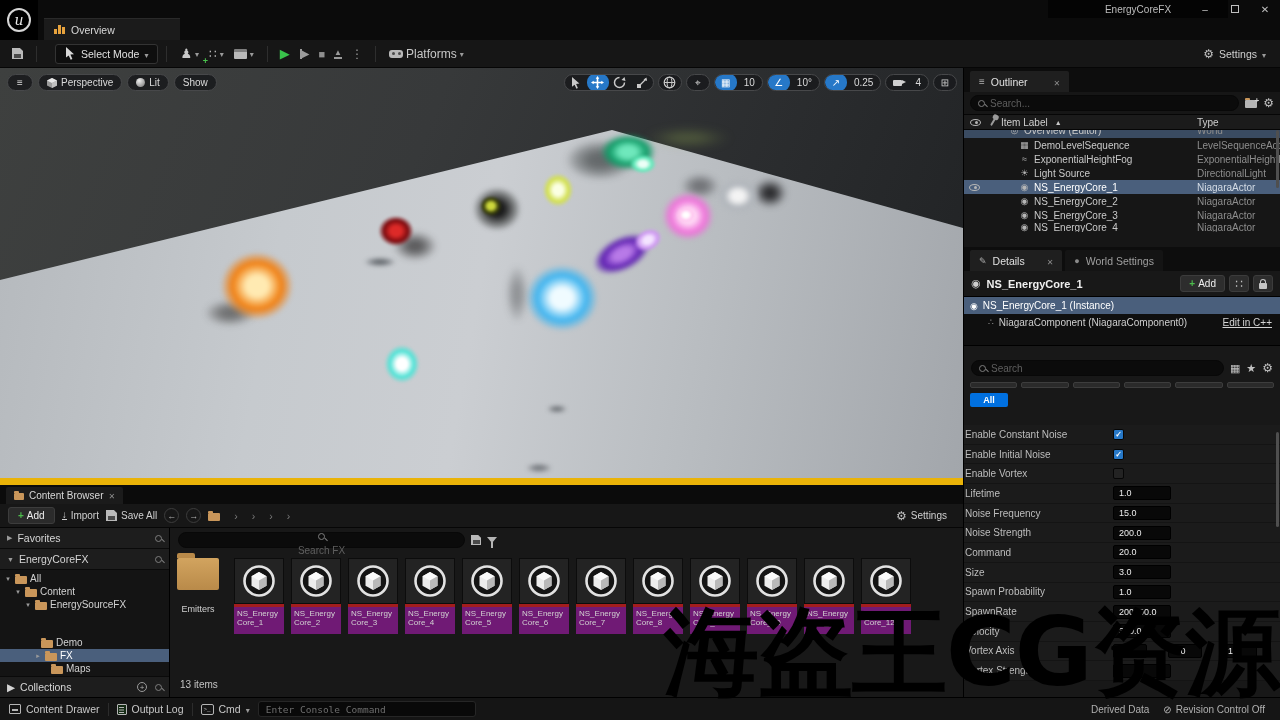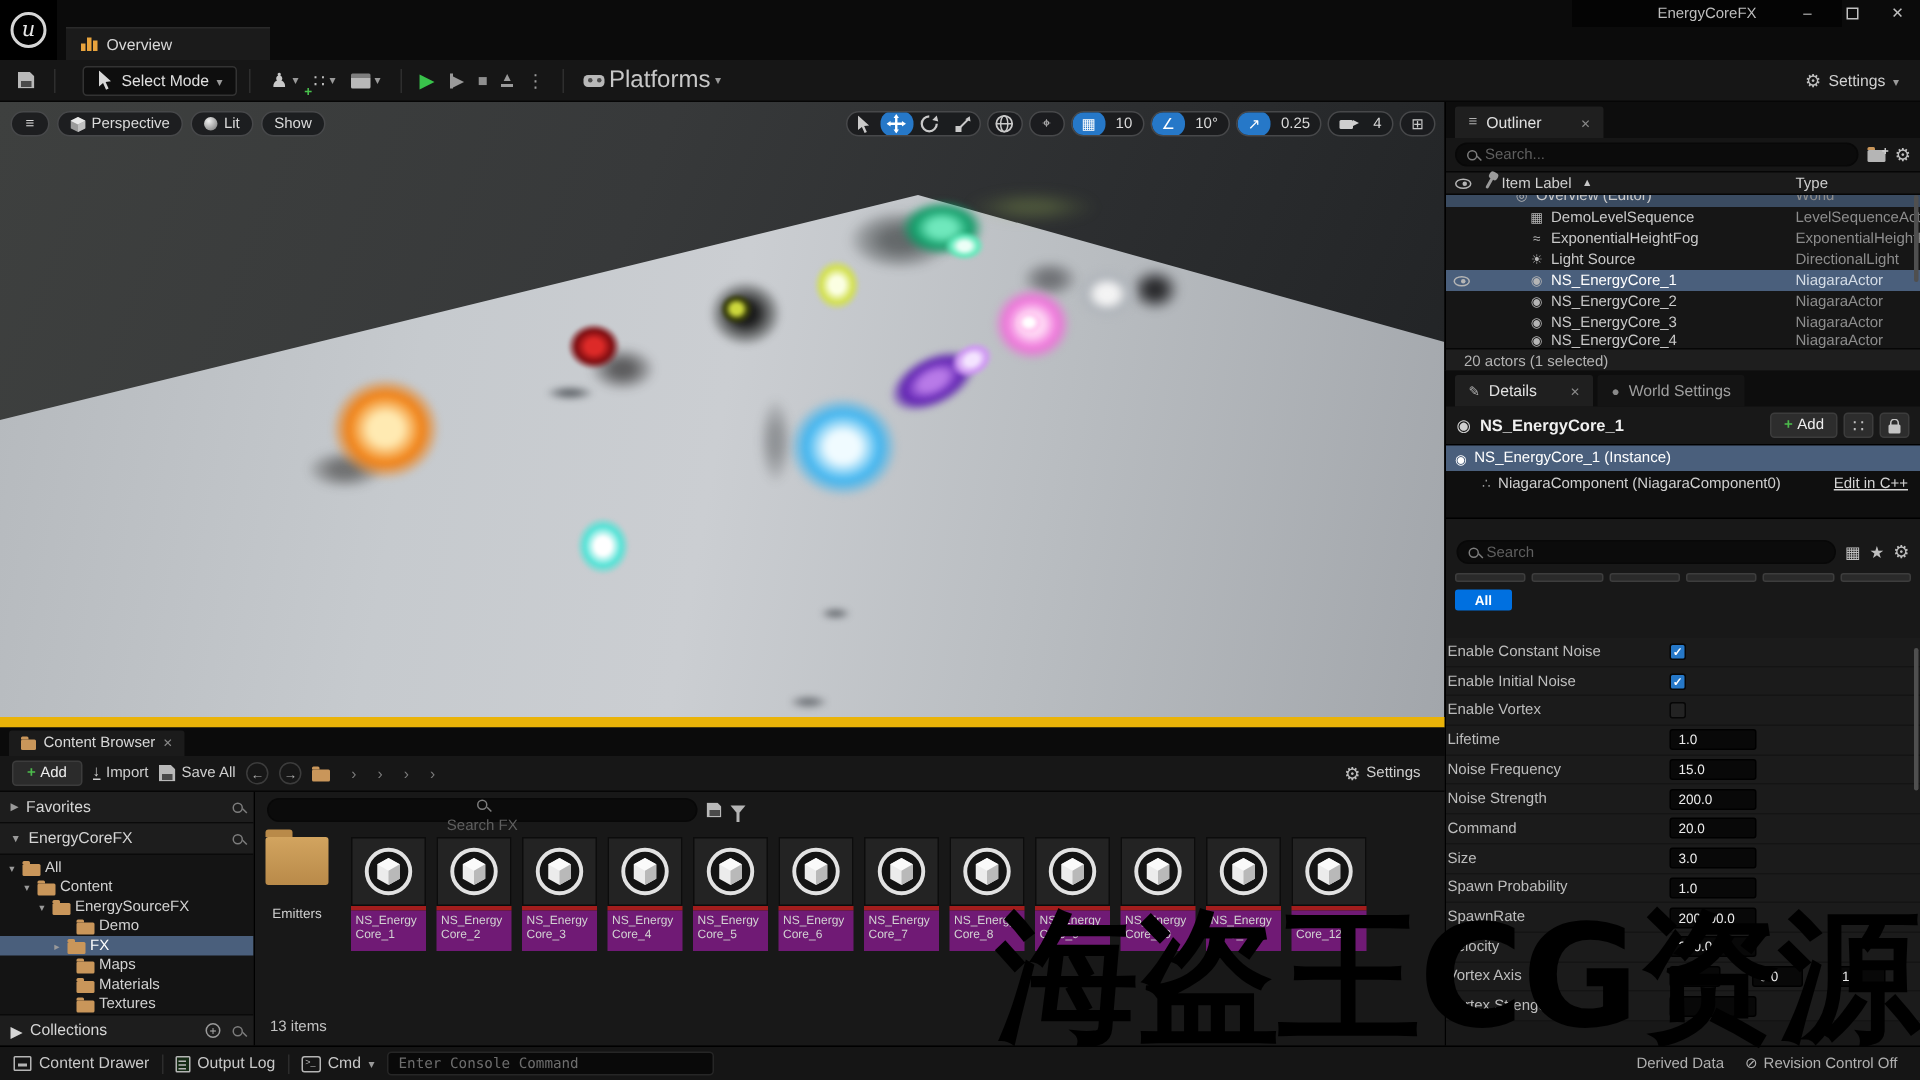--- a/index.html
+++ b/index.html
@@ -263,21 +263,21 @@
       <span class="step-ic">
           <i></i>
         </span>
       <span class="stop-ic"></span>
       <span class="eject-ic"></span>
       <span class="vdots"></span>
     </div>
     <div class="tb-sep"></div>
     <div class="tb-iconbtn">
       <span class="gamepad"></span>
-      <span style="font-size:16px">Platforms</span>
+      <span style="font-size:12px">Platforms</span>
       <span class="caret"></span>
     </div>
     <div class="toolbar-right">
       <span class="gear"></span>
       <span>Settings</span>
       <span class="caret"></span>
     </div>
   </div>
 
   <div class="viewport">
@@ -455,21 +455,20 @@
           <span class="o-label">NS_EnergyCore_3</span>
           <span class="o-type">NiagaraActor</span>
         </div>
         <div class="o-row clip-bottom" style="padding-left: 55px;">
 
           <span class="row-icon">◉</span>
           <span class="o-label">NS_EnergyCore_4</span>
           <span class="o-type">NiagaraActor</span>
         </div>
       </div>
-    <div class="out-footer">20 actors (1 selected)</div>
     <div class="vscroll" style="top:62px;height:58px"></div>
   </div>
 
   <div class="details">
     <div class="panel-tabs">
       <div class="panel-tab" style="margin-left:6px">
         <span style="font-size:9px;color:#b0b0b0">✎</span>
         <span>Details</span>
         <span class="close-x" style="margin-left:16px"></span>
       </div>
@@ -666,21 +665,21 @@
             <div class="tree-row" style="padding-left: 14px;">
               <span class="tree-arrow">▾</span>
               <span class="folder-ic"></span>
               <span class="tree-label">Content</span>
             </div>
             <div class="tree-row" style="padding-left: 24px;">
               <span class="tree-arrow">▾</span>
               <span class="folder-ic"></span>
               <span class="tree-label">EnergySourceFX</span>
             </div>
-            <div class="tree-row" style="padding-left: 40px;">
+            <div class="tree-row" style="padding-left: 30px; margin-top: 25px;">
               <span class="tree-arrow"></span>
               <span class="folder-ic"></span>
               <span class="tree-label">Demo</span>
             </div>
             <div class="tree-row selected" style="padding-left: 34px;">
               <span class="tree-arrow">▸</span>
               <span class="folder-ic"></span>
               <span class="tree-label">FX</span>
             </div>
             <div class="tree-row" style="padding-left: 40px;">

